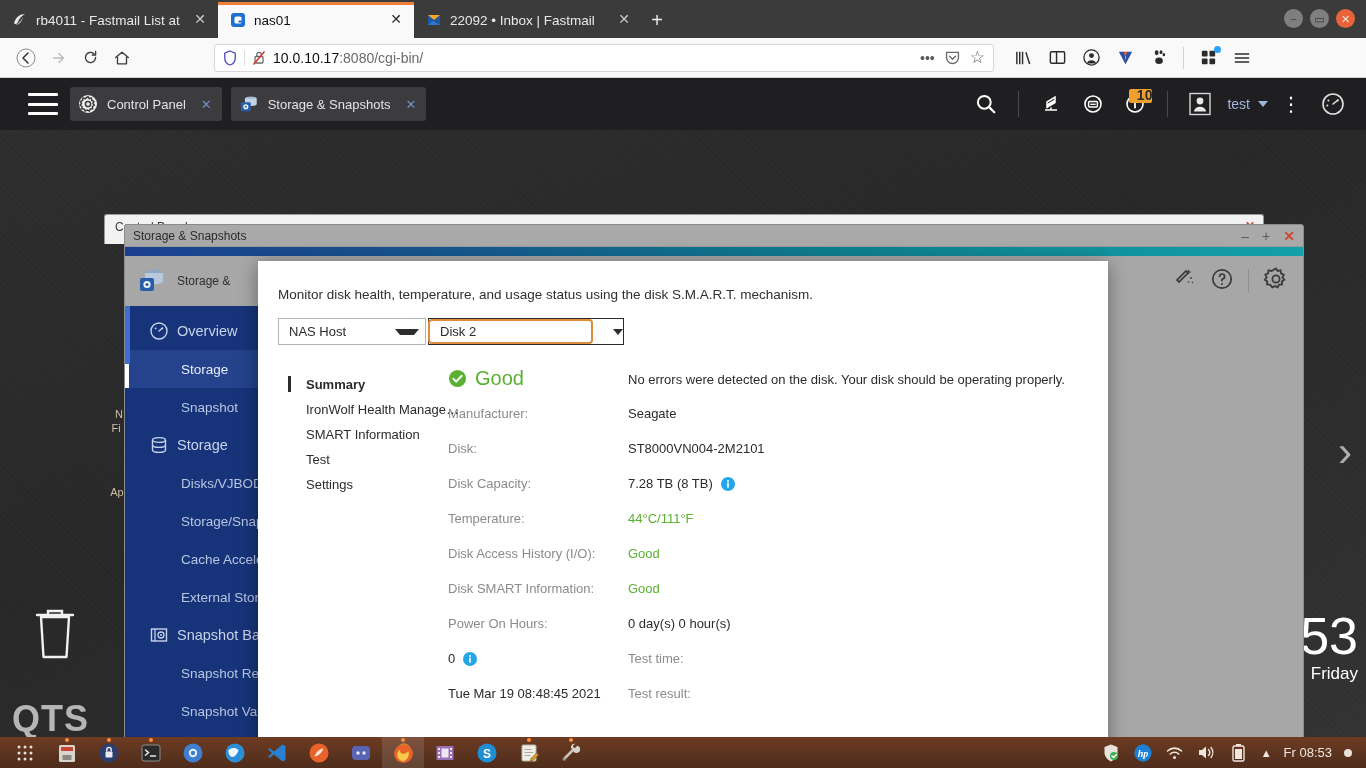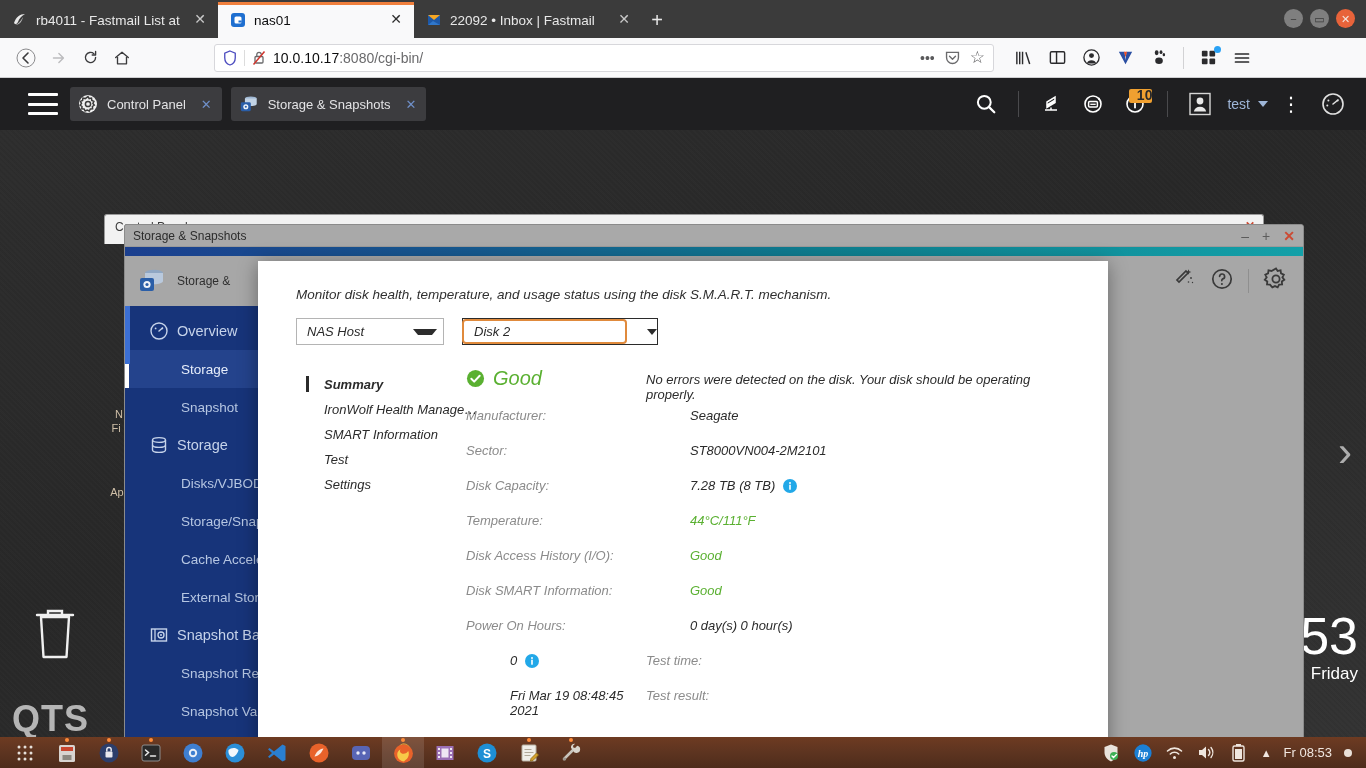--- a/index.html
+++ b/index.html
@@ -171,24 +171,24 @@
   .modal {
     position:absolute; left:258px; top:183px; width:850px; height:502px;
     background:#fff; box-shadow:0 3px 18px rgba(0,0,0,.38);
   }
   .modal-head { height:54px; border-bottom:1px solid #e2e2e2; display:flex; align-items:center; padding:0 34px; position:relative; }
   .modal-title { font-size:21px; font-weight:bold; color:#262626; }
   .modal-close {
     position:absolute; right:16px; top:16px; width:24px; height:24px;
     display:flex; align-items:center; justify-content:center; color:#9a9a9a; font-size:17px;
   }
-  .modal-body { padding:26px 34px 0 38px;font-style:italic; }
+  .modal-body { padding:26px 34px 0 20px; }
   .modal-desc { font-size:13.5px; color:#303030; margin-bottom:16px; }
 
-  .selrow { display:flex; gap:18px; margin-bottom:22px; }
+  .selrow { display:flex; gap:2px; margin-bottom:22px; }
   .sel {
     height:27px; border:1px solid #b4b4b4; background:#fff; display:flex; align-items:center;
     font-size:13px; color:#2a2a2a; padding:0 6px 0 10px;
   }
   .sel .arrow { margin-left:auto; padding-left:14px; width:0;height:0;border-left:5px solid transparent;border-right:5px solid transparent;border-top:6px solid #2d2d2d; }
   .sel.host { width:148px; }
   .sel.disk { width:196px; border:1px solid #2b2b2b; padding:0; }
   .sel.disk .inner {
     flex:1; height:100%; display:flex; align-items:center; padding-left:10px;
     border:2px solid #e08a3c; border-radius:4px; margin:-1px 0 -1px -1px;
@@ -201,21 +201,21 @@
   .tab-item.active { font-weight:bold; }
   .tab-item.active::before {
     content:""; position:absolute; left:10px; top:4px; width:3px; height:16px; background:#2b2b2b;
   }
   .detail-col { flex:1; }
   .status-line { display:flex; align-items:center; gap:8px; margin-bottom:10px; }
   .status-ico { width:19px; height:19px; }
   .status-text { color:#5ab031; font-size:20px; }
   .dl { display:grid; grid-template-columns:180px 1fr; row-gap:8px; }
   .dl dt { color:#8b8b8b; font-size:13px; padding:6px 0; }
-  .dl dd { color:#2b2b2b; font-size:13px; padding:6px 0; display:flex; align-items:center; gap:8px;margin-left:44px; }
+  .dl dd { color:#2b2b2b; font-size:13px; padding:6px 0; display:flex; align-items:center; gap:8px; }
   .dl dd.good { color:#5ab031; }
   .info-i { width:14px; height:14px; flex:none; }
   .gridtop { display:grid; grid-template-columns:180px 1fr; }
   .gridtop .c1 { }
   .gridtop .c2 { font-size:13px; color:#2b2b2b; padding-top:5px; }
 
   
   .taskbar {
     position:absolute; left:0; bottom:0; width:1366px; height:31px;
     background:linear-gradient(180deg,#6e3b22 0%, #5d3420 50%, #4e2c1b 100%);
@@ -594,21 +594,21 @@
               </div>
               <div class="c2">No errors were detected on the disk. Your disk should be operating properly.</div>
             </div>
 
             <dl class="dl">
               <dt>Manufacturer:</dt>
               <dd>
                   <span>Seagate</span>
                 </dd>
 
-              <dt>Sector:</dt>
+              <dt>Disk:</dt>
               <dd>
                   <span>ST8000VN004-2M2101</span>
                 </dd>
 
               <dt>Disk Capacity:</dt>
               <dd>
                 <span>7.28 TB (8 TB)</span>
                 <svg class="info-i" viewBox="0 0 14 14">
                     <circle cx="7" cy="7" r="7" fill="#22a8e8"></circle>
                     <rect x="6.2" y="5.7" width="1.6" height="5" fill="#fff"></rect>
@@ -640,21 +640,21 @@
                 <span>0</span>
                 <svg class="info-i" viewBox="0 0 14 14">
                     <circle cx="7" cy="7" r="7" fill="#22a8e8"></circle>
                     <rect x="6.2" y="5.7" width="1.6" height="5" fill="#fff"></rect>
                     <rect x="6.2" y="3.1" width="1.6" height="1.8" fill="#fff"></rect>
                   </svg>
               </dd>
 
               <dt>Test time:</dt>
               <dd>
-                  <span>Fri Mar 19 08:48:45 2021</span>
+                  <span>Tue Mar 19 08:48:45 2021</span>
                 </dd>
 
               <dt>Test result:</dt>
             </dl>
           </div>
         </div>
       </div>
     </div>
 
     <div class="qts-header">

